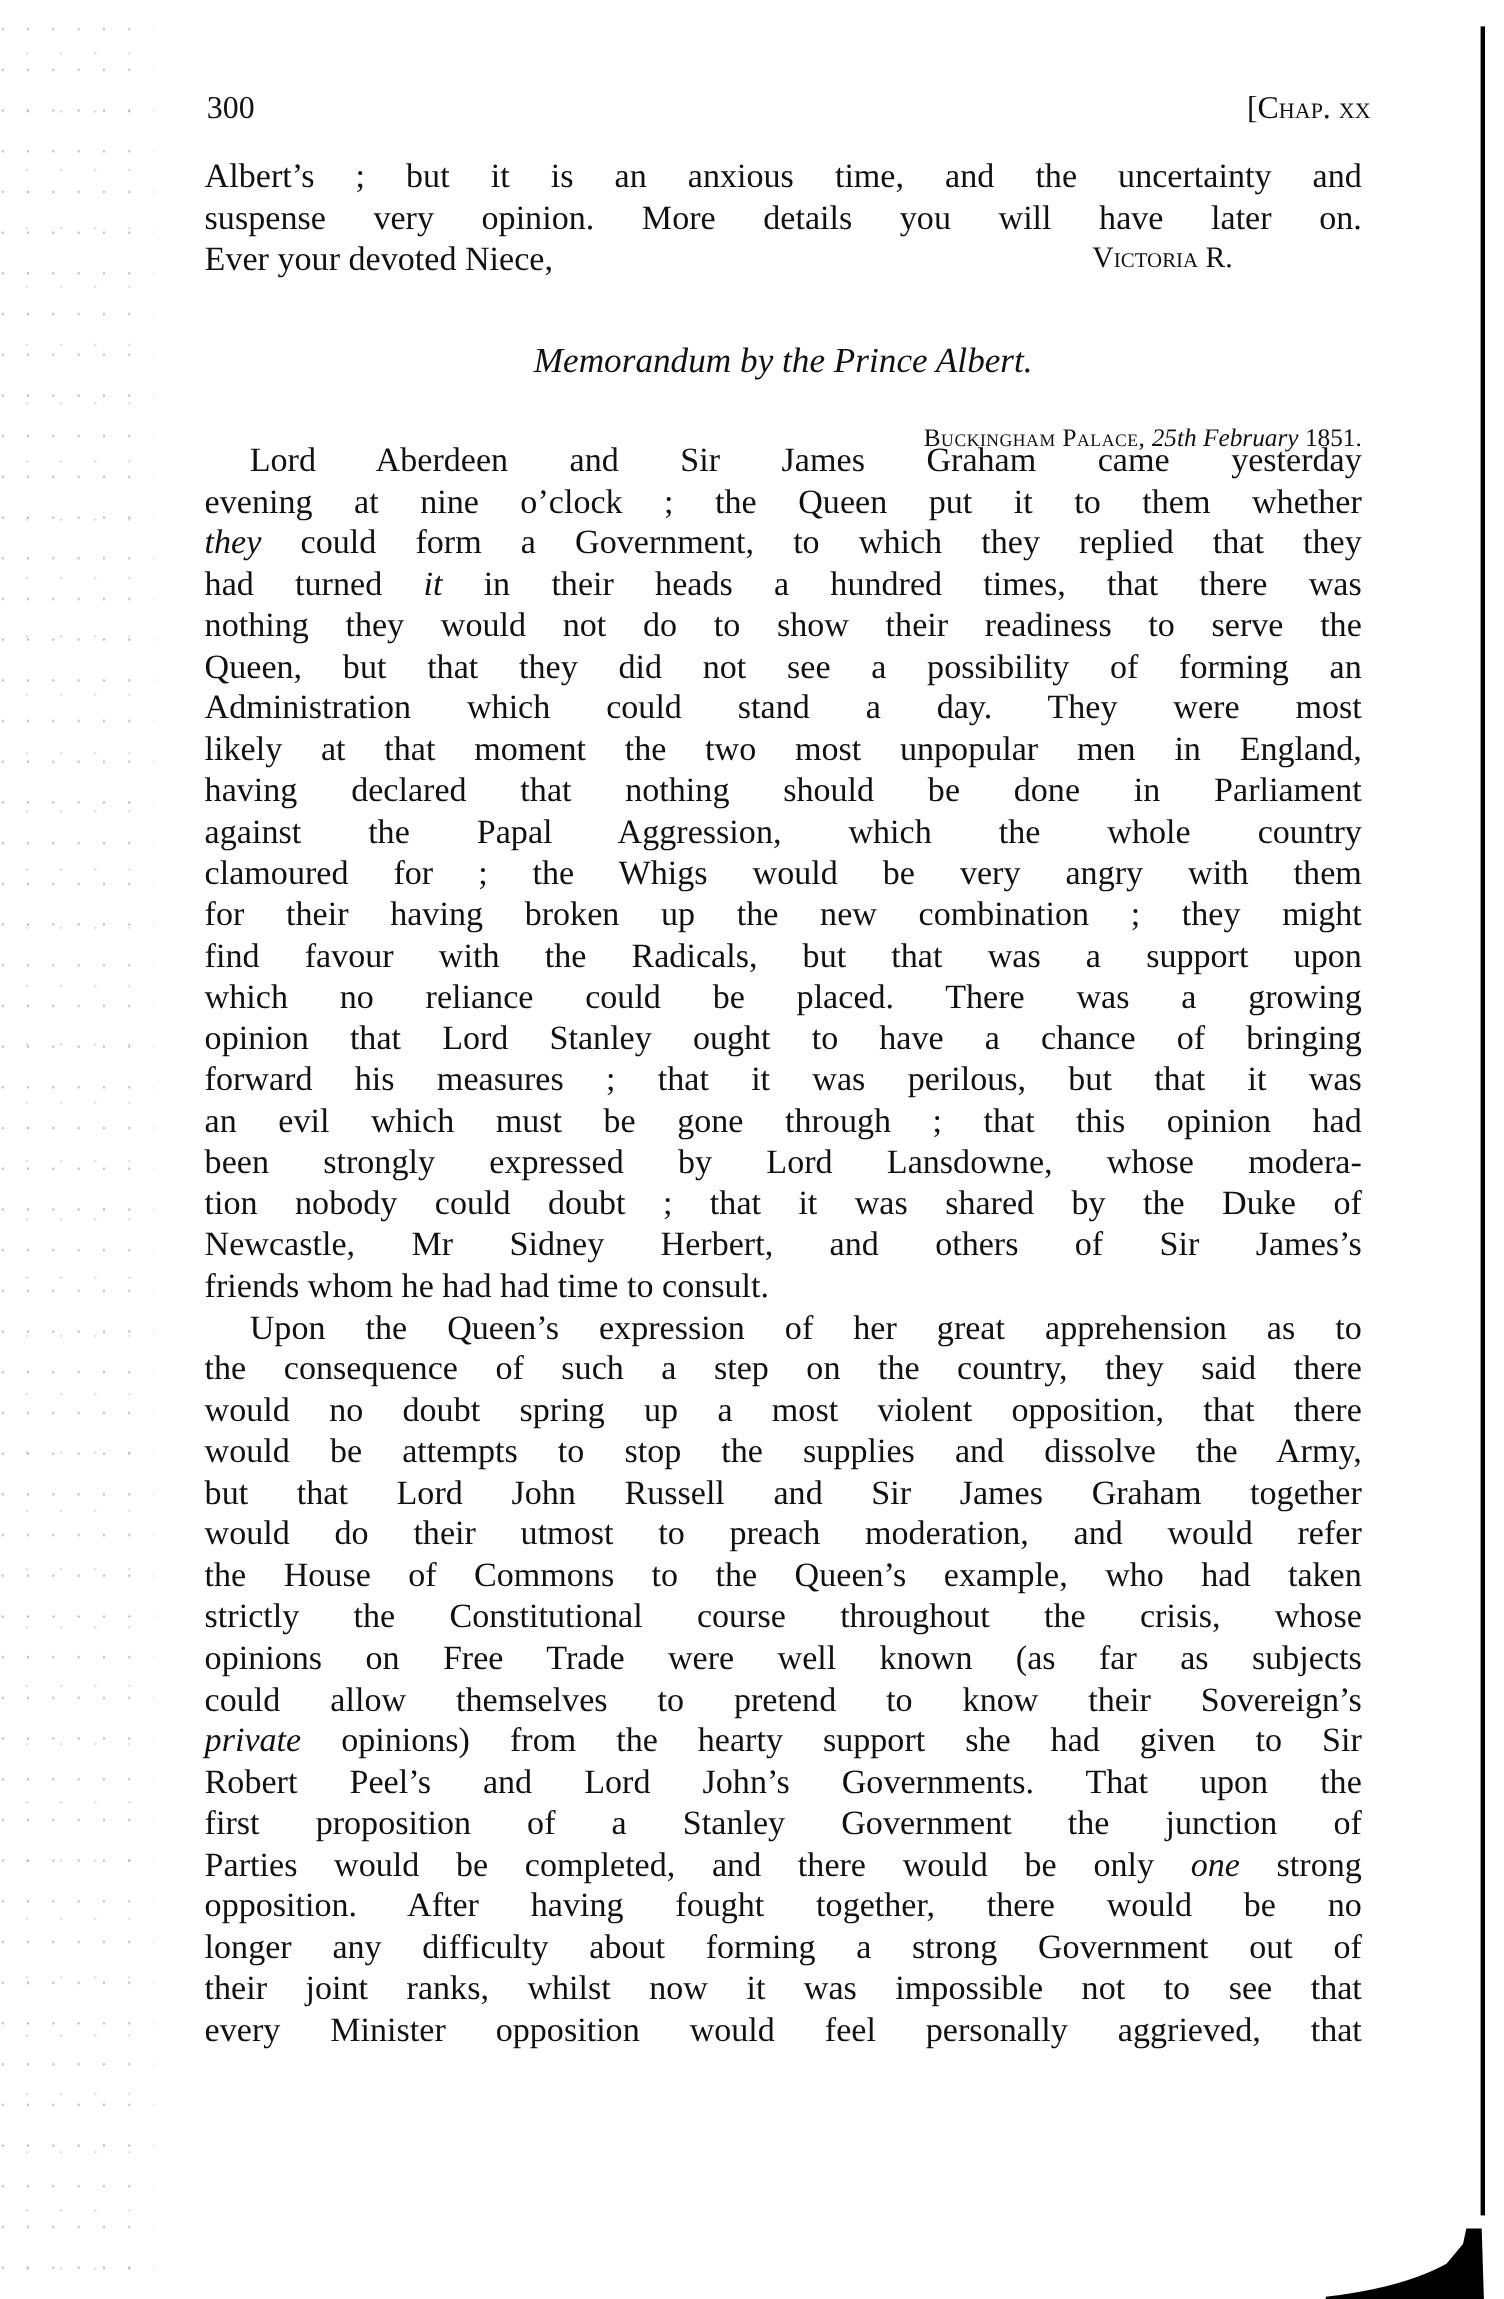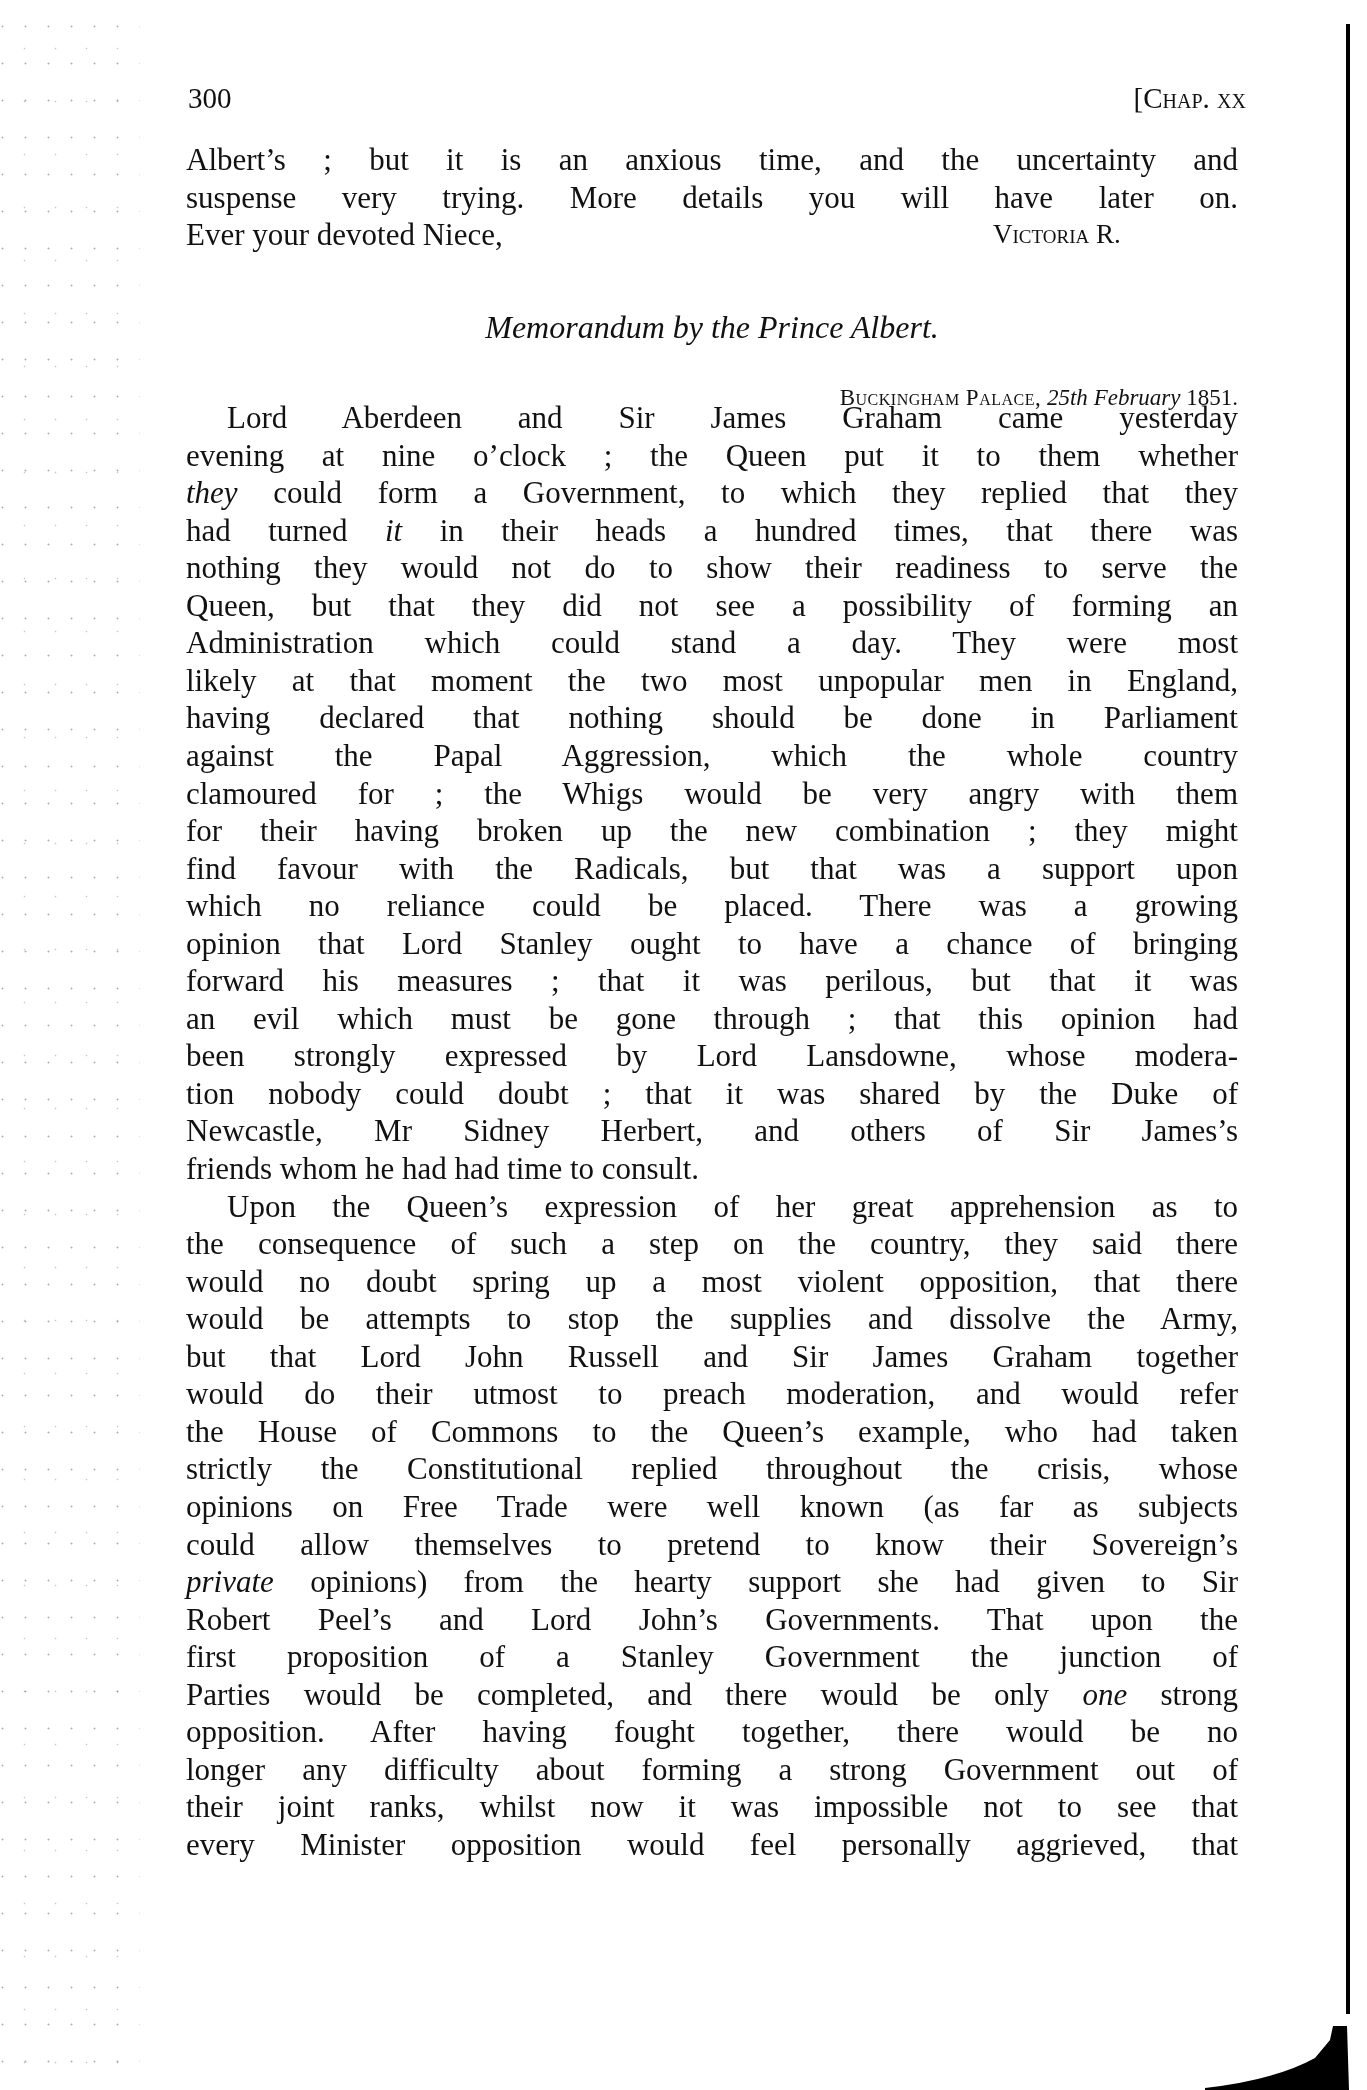--- a/index.html
+++ b/index.html
@@ -43,21 +43,21 @@
     <path d="M0 70 Q70 62 110 40 L125 22 L128 8 L142 8 L144 72 L0 72 Z" fill="#000"></path>
   </svg>
 
   <div class="running-head">
     <span class="rh-folio">300</span>
     <span class="rh-chap">[Chap. xx</span>
   </div>
 
   <div id="letter-lines">
       <div class="line" style="top: 141px;"><span>Albert’s ; but it is an anxious time, and the uncertainty and</span></div>
-      <div class="line" style="top: 178.5px;"><span>suspense very trying.  More details you will have later on.</span></div>
+      <div class="line" style="top: 178.5px;"><span>suspense very opinion.  More details you will have later on.</span></div>
       <div class="line last" style="top: 216px;"><span>Ever your devoted Niece,</span></div>
     </div>
   <span class="sig" style="top:216px">Victoria R.</span>
 
   <div class="heading" style="top:309px">Memorandum by the Prince Albert.</div>
 
   <div class="dateline" style="top:356px">
     <span class="sc">Buckingham Palace,</span>
     <span class="it">25th</span>
     <span class="it">February</span>
@@ -86,21 +86,21 @@
       <div class="line" style="top: 1074.9px;"><span>tion nobody could doubt ;  that it was shared by the Duke of</span></div>
       <div class="line" style="top: 1112.45px;"><span>Newcastle, Mr Sidney Herbert, and others of Sir James’s</span></div>
       <div class="line last" style="top: 1150px;"><span>friends whom he had had time to consult.</span></div>
       <div class="line indent" style="top: 1187.55px;"><span>Upon the Queen’s expression of her great apprehension as to</span></div>
       <div class="line" style="top: 1225.1px;"><span>the consequence of such a step on the country, they said there</span></div>
       <div class="line" style="top: 1262.65px;"><span>would no doubt spring up a most violent opposition, that there</span></div>
       <div class="line" style="top: 1300.2px;"><span>would be attempts to stop the supplies and dissolve the Army,</span></div>
       <div class="line" style="top: 1337.75px;"><span>but that Lord John Russell and Sir James Graham together</span></div>
       <div class="line" style="top: 1375.3px;"><span>would do their utmost to preach moderation, and would refer</span></div>
       <div class="line" style="top: 1412.85px;"><span>the House of Commons to the Queen’s example, who had taken</span></div>
-      <div class="line" style="top: 1450.4px;"><span>strictly the Constitutional replied throughout the crisis, whose</span></div>
+      <div class="line" style="top: 1450.4px;"><span>strictly the Constitutional course throughout the crisis, whose</span></div>
       <div class="line" style="top: 1487.95px;"><span>opinions on Free Trade were well known (as far as subjects</span></div>
       <div class="line" style="top: 1525.5px;"><span>could allow themselves to pretend to know their Sovereign’s</span></div>
       <div class="line" style="top: 1563.05px;"><span class="it">private</span><span> opinions) from the hearty support she had given to Sir</span></div>
       <div class="line" style="top: 1600.6px;"><span>Robert Peel’s and Lord John’s Governments.  That upon the</span></div>
       <div class="line" style="top: 1638.15px;"><span>first proposition of a Stanley Government the junction of</span></div>
       <div class="line" style="top: 1675.7px;"><span>Parties would be completed, and there would be only </span><span class="it">one</span><span> strong</span></div>
       <div class="line" style="top: 1713.25px;"><span>opposition.  After having fought together, there would be no</span></div>
       <div class="line" style="top: 1750.8px;"><span>longer any difficulty about forming a strong Government out of</span></div>
       <div class="line" style="top: 1788.35px;"><span>their joint ranks, whilst now it was impossible not to see that</span></div>
       <div class="line" style="top: 1825.9px;"><span>every Minister opposition would feel personally aggrieved, that</span></div>

